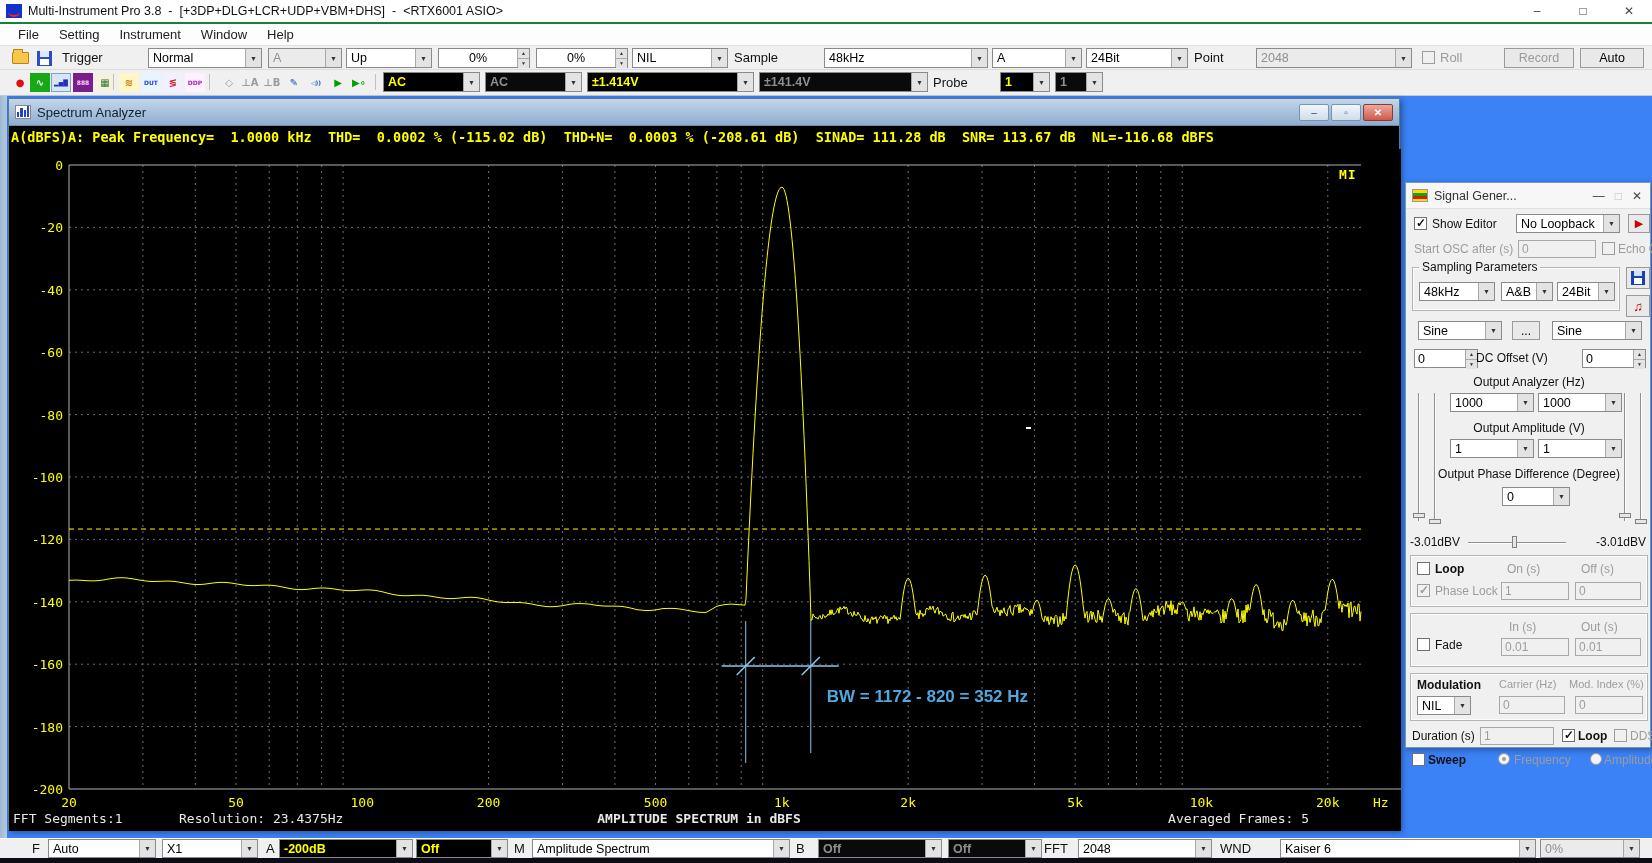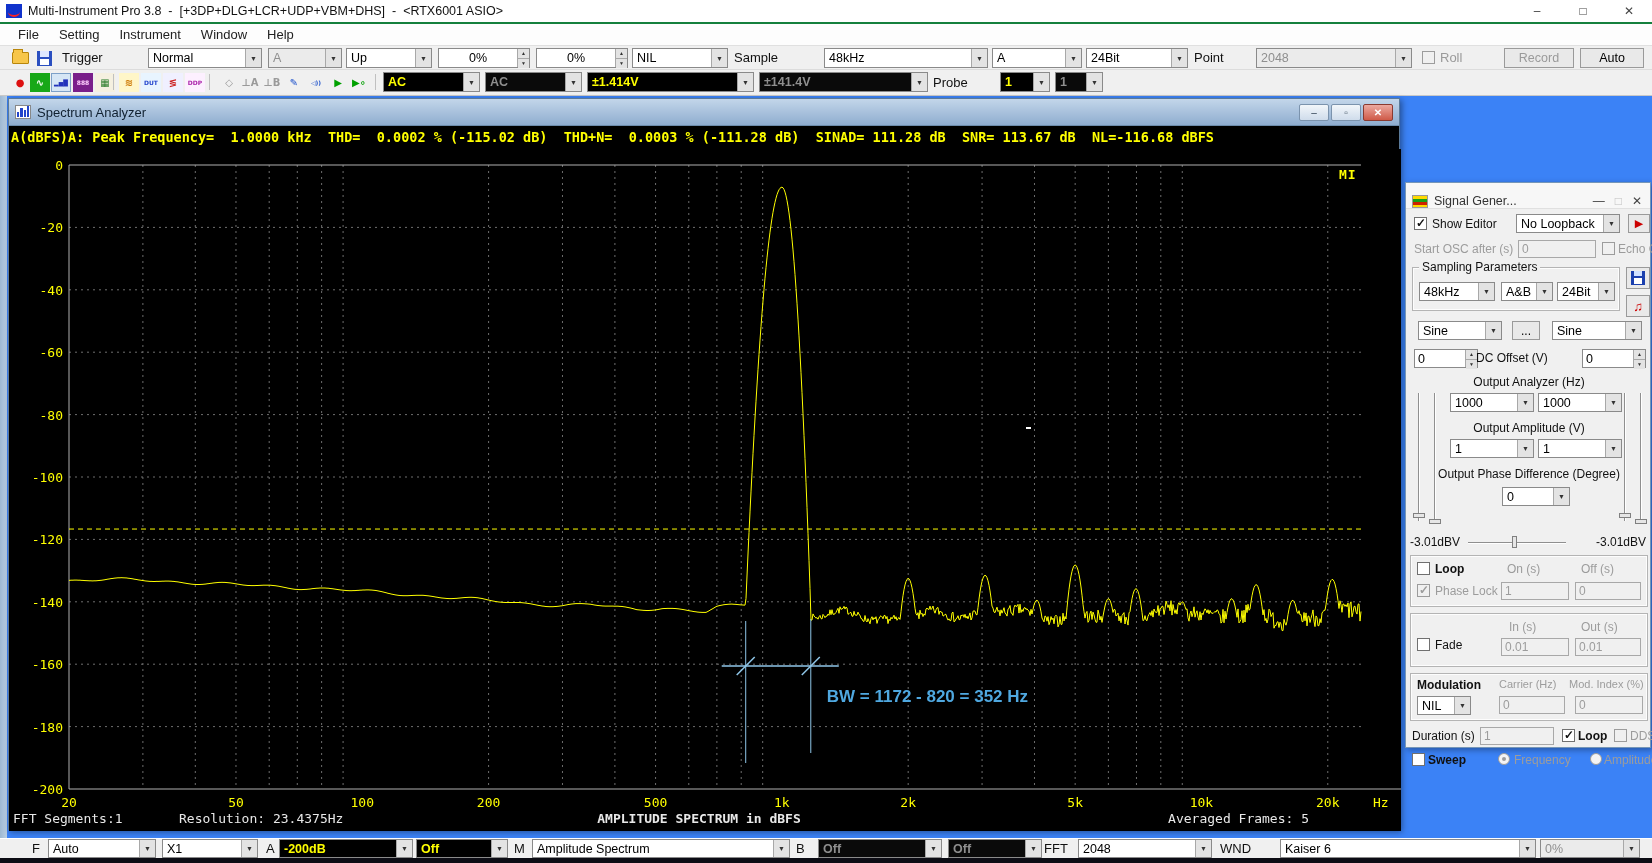--- a/index.html
+++ b/index.html
@@ -116,21 +116,21 @@
   .toolbar-bottom { position:absolute; left:0; top:838px; width:1652px; height:20px; background:#f0f0f0;
     border-top:1px solid #fff; }
   .toolbar-bottom .combo { top:0; height:19px; }
   .toolbar-bottom .tb-label { top:2px; }
   .bottom-strip { position:absolute; left:0; top:858px; width:1652px; height:5px; background:#0c0c14; }
 
   
   .sg-win { position:absolute; left:1405px; top:86px; width:246px; height:566px; background:#f0f0f0;
     border:1px solid #7596b8; box-shadow:2px 2px 6px rgba(0,0,0,.35); font-size:12px; }
   .sg-titlebar { position:absolute; left:0; top:0; width:100%; height:26px; background:#f7f7f7;
-    border-bottom:1px solid #e0e0e0; display:flex; align-items:flex-end; }
+    border-bottom:1px solid #e0e0e0; display:flex; align-items:center; }
   .sg-ico { width:16px; height:13px; margin:0 6px; background:repeating-linear-gradient(180deg,#ffd900 0 3px,#18a018 3px 6px,#cc2200 6px 9px,#ffd900 9px 13px); border:1px solid #999; }
   .sg-title { font-size:12.5px; color:#333; }
   .sg-controls { margin-left:auto; display:flex; gap:10px; margin-right:8px; font-size:12px; }
   .sg-controls span { color:#444; }
   .sg-controls .dis { color:#c0c0c0; }
   .sg-body { position:absolute; left:0; top:26px; width:100%; height:540px; }
   .sg-body .combo, .sg-body .spin { top:auto; height:19px; }
   .lbl { position:absolute; font-size:12px; color:#111; white-space:nowrap; }
   .lbl.gray { color:#9c9c9c; }
   .lbl.center { text-align:center; }
@@ -290,21 +290,21 @@
             <i style="height:7px"></i>
             <i style="height:11px"></i>
           </div>
         <span class="sa-title">Spectrum Analyzer</span>
         <div class="sa-controls">
           <div class="sa-btn">–</div>
           <div class="sa-btn">▫</div>
           <div class="sa-btn close">✕</div>
         </div>
       </div>
-      <div class="sa-status">A(dBFS)A: Peak Frequency=  1.0000 kHz  THD=  0.0002 % (-115.02 dB)  THD+N=  0.0003 % (-111.28 dB)  SINAD= 111.28 dB  SNR= 113.67 dB  NL=-116.68 dBFS</div>
+      <div class="sa-status">A(dBFS)A: Peak Frequency=  1.0000 kHz  THD=  0.0002 % (-115.02 dB)  THD+N=  0.0003 % (-208.61 dB)  SINAD= 111.28 dB  SNR= 113.67 dB  NL=-116.68 dBFS</div>
       <div class="sa-plot">
         <svg id="sa-svg" width="1392" height="682" xmlns="http://www.w3.org/2000/svg">
             <line x1="133.8864940126429" y1="16" x2="133.8864940126429" y2="640" stroke="#6e6e6e" stroke-width="1" stroke-dasharray="2,4"></line>
             <line x1="186.30979579298474" y1="16" x2="186.30979579298474" y2="640" stroke="#6e6e6e" stroke-width="1" stroke-dasharray="2,4"></line>
             <line x1="226.97246771823205" y1="16" x2="226.97246771823205" y2="640" stroke="#6e6e6e" stroke-width="1" stroke-dasharray="2,4"></line>
             <line x1="260.19628980562766" y1="16" x2="260.19628980562766" y2="640" stroke="#6e6e6e" stroke-width="1" stroke-dasharray="2,4"></line>
             <line x1="288.2866311305418" y1="16" x2="288.2866311305418" y2="640" stroke="#6e6e6e" stroke-width="1" stroke-dasharray="2,4"></line>
             <line x1="312.6195915859695" y1="16" x2="312.6195915859695" y2="640" stroke="#6e6e6e" stroke-width="1" stroke-dasharray="2,4"></line>
             <line x1="334.08278381827057" y1="16" x2="334.08278381827057" y2="640" stroke="#6e6e6e" stroke-width="1" stroke-dasharray="2,4"></line>
             <line x1="479.5920593042015" y1="16" x2="479.5920593042015" y2="640" stroke="#6e6e6e" stroke-width="1" stroke-dasharray="2,4"></line>

